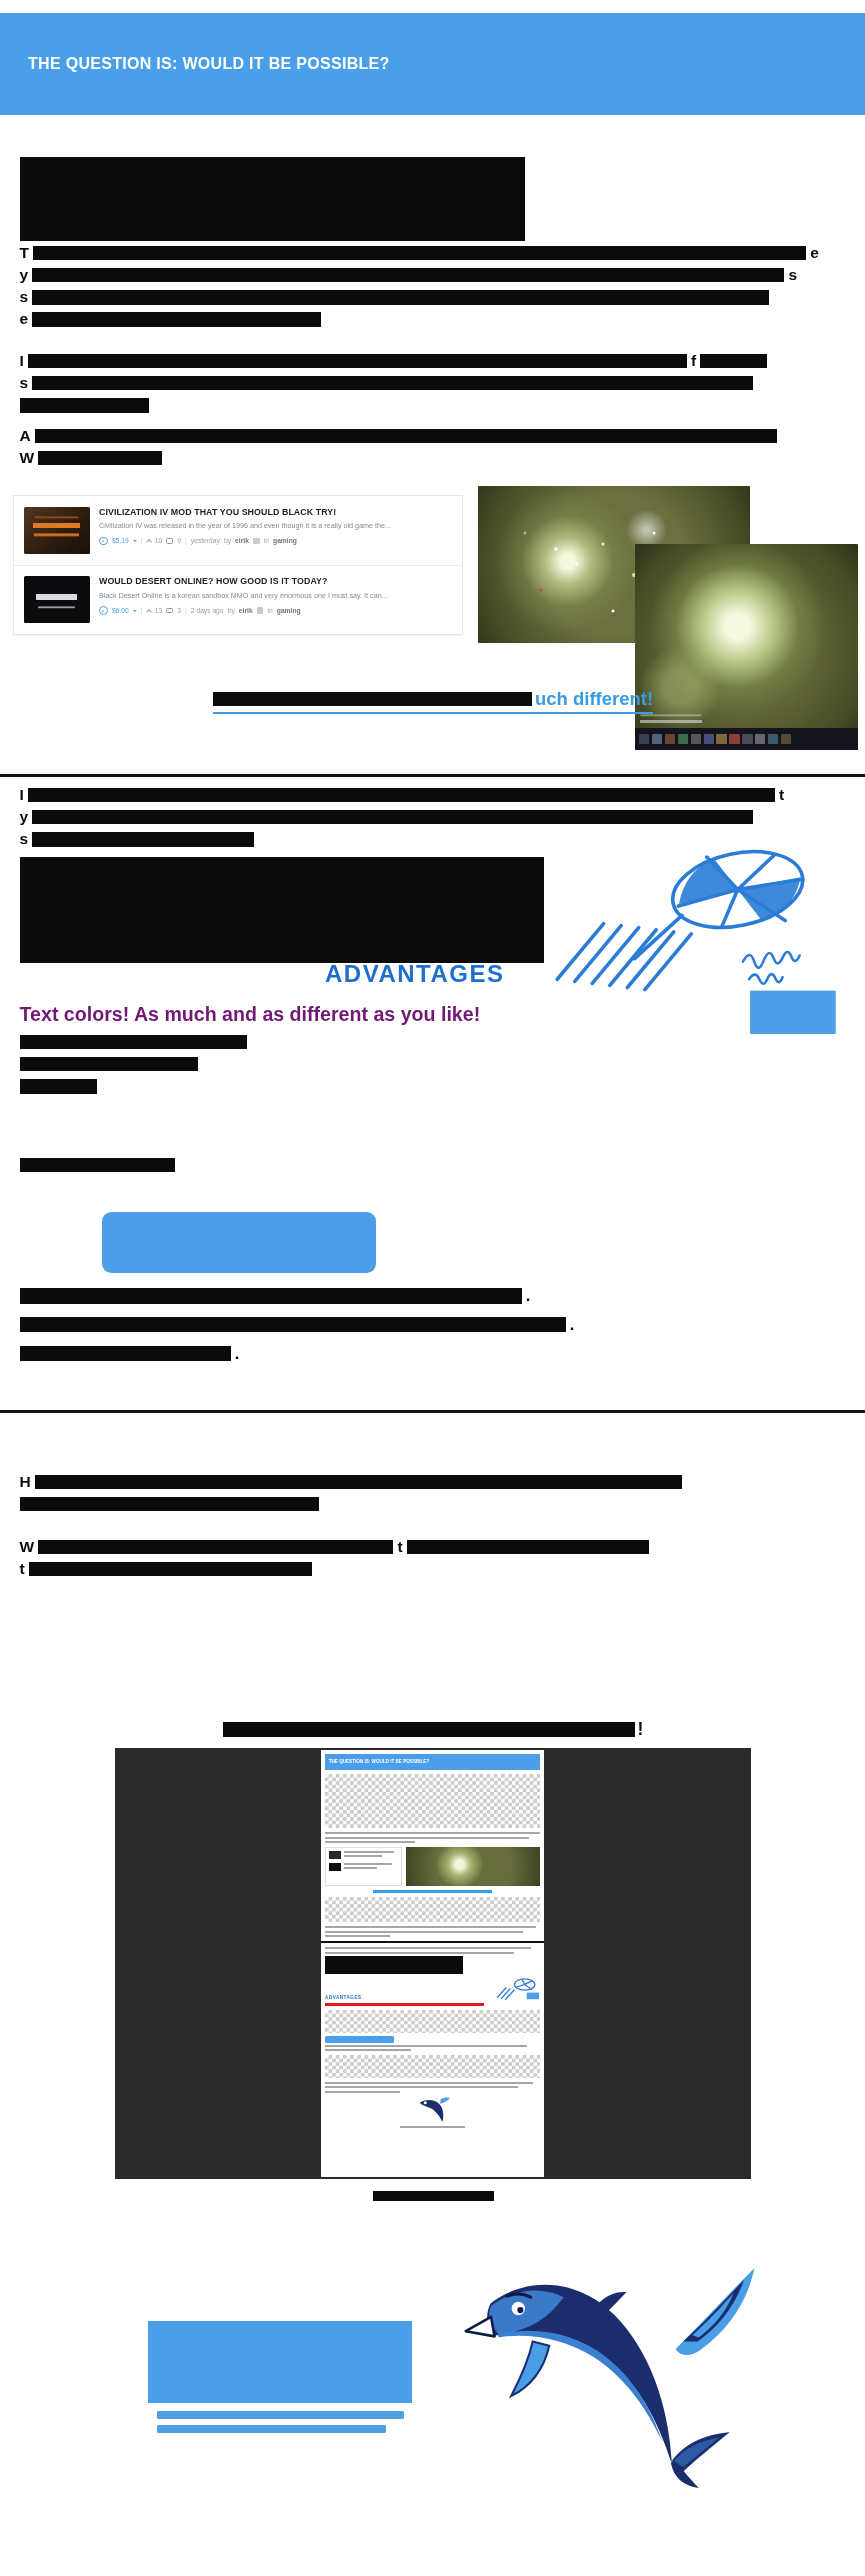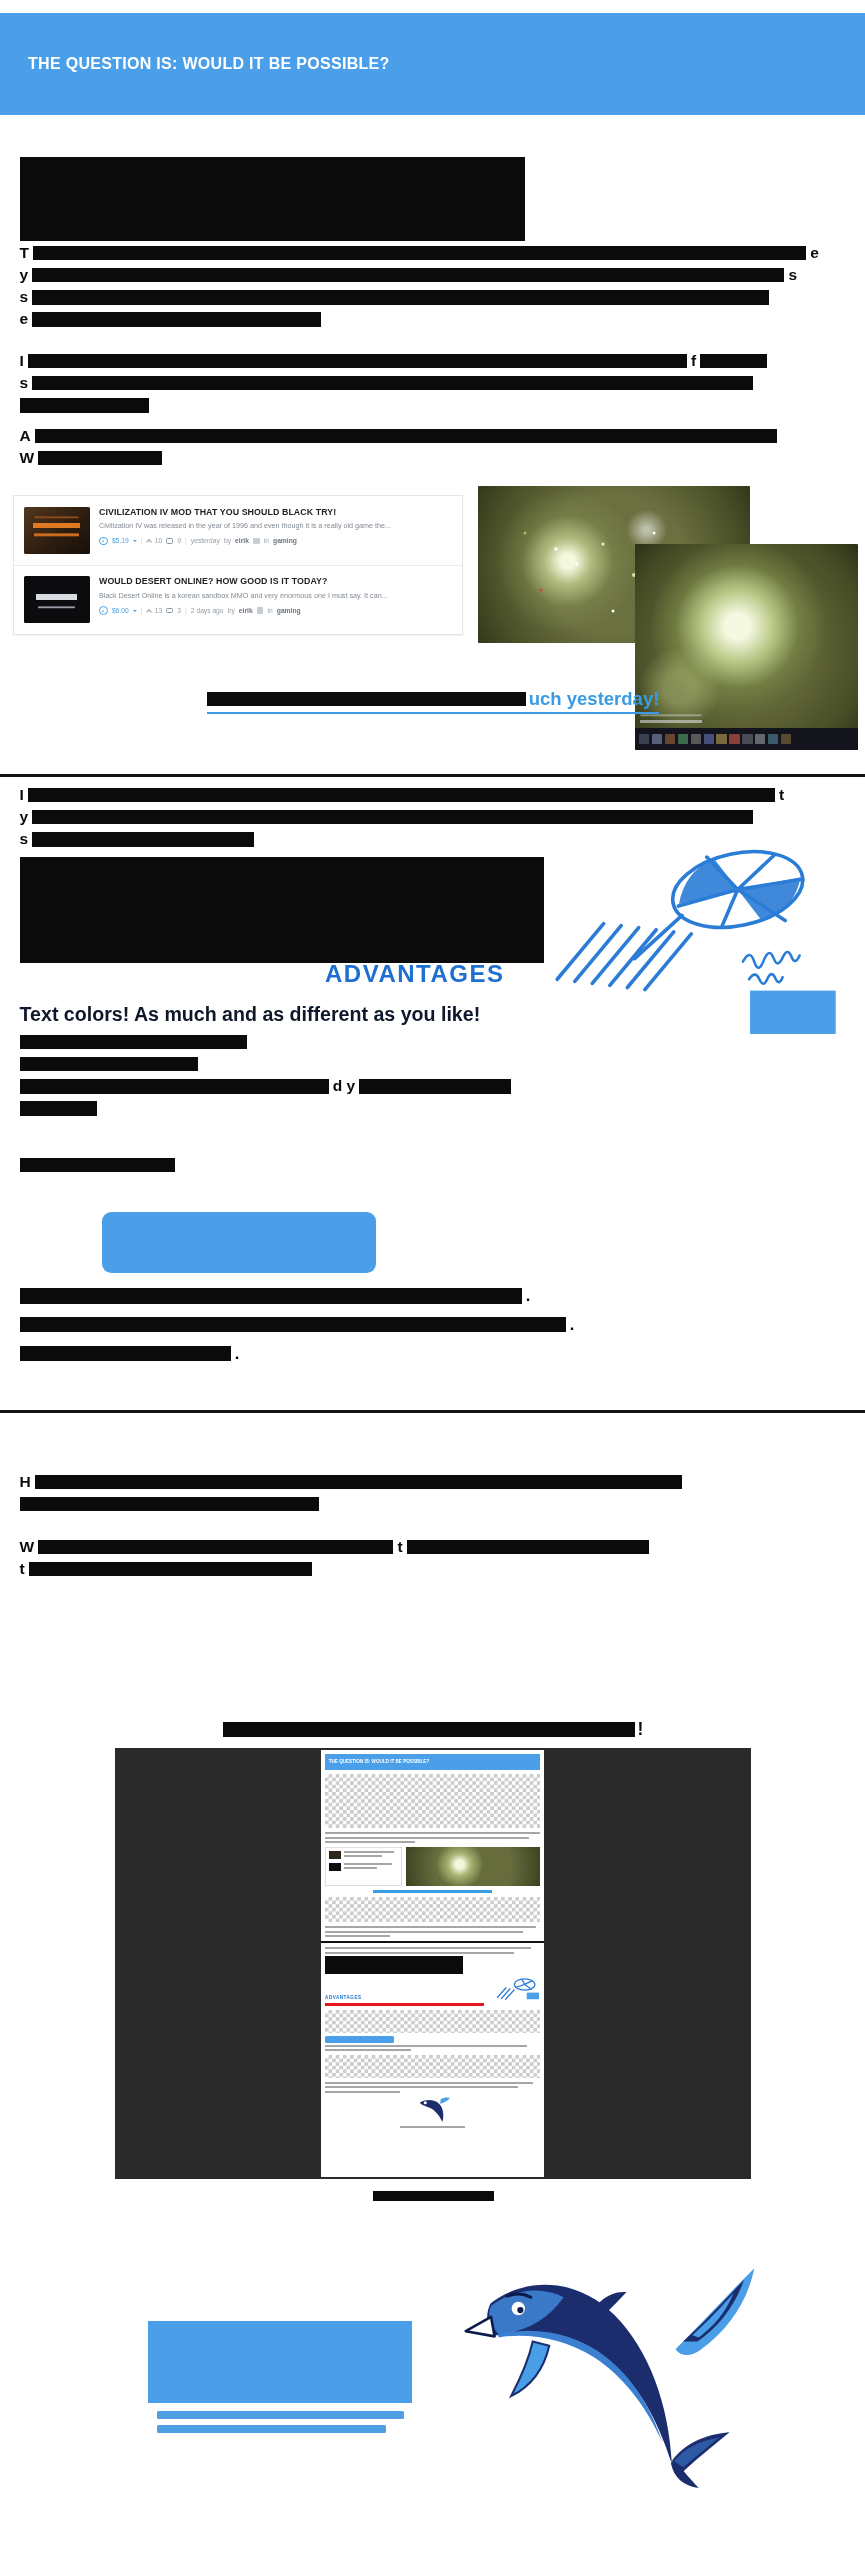--- a/index.html
+++ b/index.html
@@ -61,21 +61,21 @@
   .shot2 .ui-bar span{width:10.3px;height:10.3px;border-radius:1px;display:inline-block}
   .shot2 .chat{position:absolute;left:5.2px;bottom:27px;width:62px;height:3.1px;background:rgba(230,235,240,.55);box-shadow:0 -6.2px 0 -0.5px rgba(230,235,240,.4)}
 
   
   .cap-link{display:inline-flex;align-items:center;gap:3.1px;border-bottom:2.1px solid #3a9be5;padding-bottom:2.1px;color:#3a9be5;font-weight:700;font-size:18.5px}
   .cap-link .b{height:14.4px}
 
   .hr{left:0;width:866px;height:2.6px;background:#131313}
 
   .advantages{color:#1e6fd0;font-size:24px;font-weight:700;letter-spacing:1.5px}
-  .red-text{color:#0f172a;font-size:19.6px;font-weight:700}
+  .red-text{color:#701a75;font-size:19.6px;font-weight:700}
   .blue-box{background:#4a9fe8;border-radius:9.3px}
 
   
   .mini-frame{background:#2a2a2a}
   .mini-page{position:absolute;left:206px;top:2.1px;width:223px;height:427px;background:#fff;padding:4.1px;overflow:hidden}
   .mini-header{height:15.5px;background:#4a9fe8;color:#fff;font-size:4.6px;font-weight:700;line-height:15.5px;padding-left:3.6px;white-space:nowrap;overflow:hidden}
   .checker{background-color:#fff;background-image:linear-gradient(45deg,#c9c9c9 25%,transparent 25%,transparent 75%,#c9c9c9 75%),linear-gradient(45deg,#c9c9c9 25%,transparent 25%,transparent 75%,#c9c9c9 75%);background-size:7.2px 7.2px;background-position:0 0,3.6px 3.6px}
   .mline{height:2.1px;background:#a6a6a6;border-radius:0.5px;margin-bottom:2.6px}
   .mini-posts{width:77px;border:0.5px solid #ddd;padding:2.6px;flex:0 0 auto}
   .mp-row{display:flex;gap:2.6px;margin-bottom:2.6px}
@@ -210,21 +210,21 @@
       <span style="background:#4a4a56"></span>
     <span style="background:#62686e"></span>
       <span style="background:#3c5a6a"></span>
       <span style="background:#55492f"></span>
   </div>
 </div>
 
 <div class="abs" style="left:0;top:688px;width:866px;text-align:center;z-index:3">
   <span class="cap-link">
     <span class="b" style="width:319px"></span>
-    <span>uch yesterday!</span>
+    <span>uch different!</span>
   </span>
 </div>
 
 <div class="abs hr" style="top:774px"></div>
 
 <div class="abs para" style="left:19.6px;top:788px">
   <div class="rl">
       <span>I</span>
       <span class="b" style="width:747px"></span>
       <span>t</span>
@@ -267,25 +267,20 @@
 <div class="abs advantages" style="left:325px;top:960px">ADVANTAGES</div>
 
 <div class="abs red-text" style="left:19.6px;top:1003px">Text colors! As much and as different as you like!</div>
 
 <div class="abs para" style="left:19.6px;top:1035px">
   <div class="rl">
       <span class="b" style="width:227px"></span>
     </div>
   <div class="rl">
       <span class="b" style="width:178px"></span>
-    </div>
-  <div class="rl">
-      <span class="b" style="width:309px"></span>
-      <span style="white-space:pre">d y</span>
-      <span class="b" style="width:152px"></span>
     </div>
   <div class="rl">
       <span class="b" style="width:77px"></span>
     </div>
 </div>
 
 <div class="abs para" style="left:19.6px;top:1158px">
   <div class="rl">
       <span class="b" style="width:155px"></span>
     </div>

